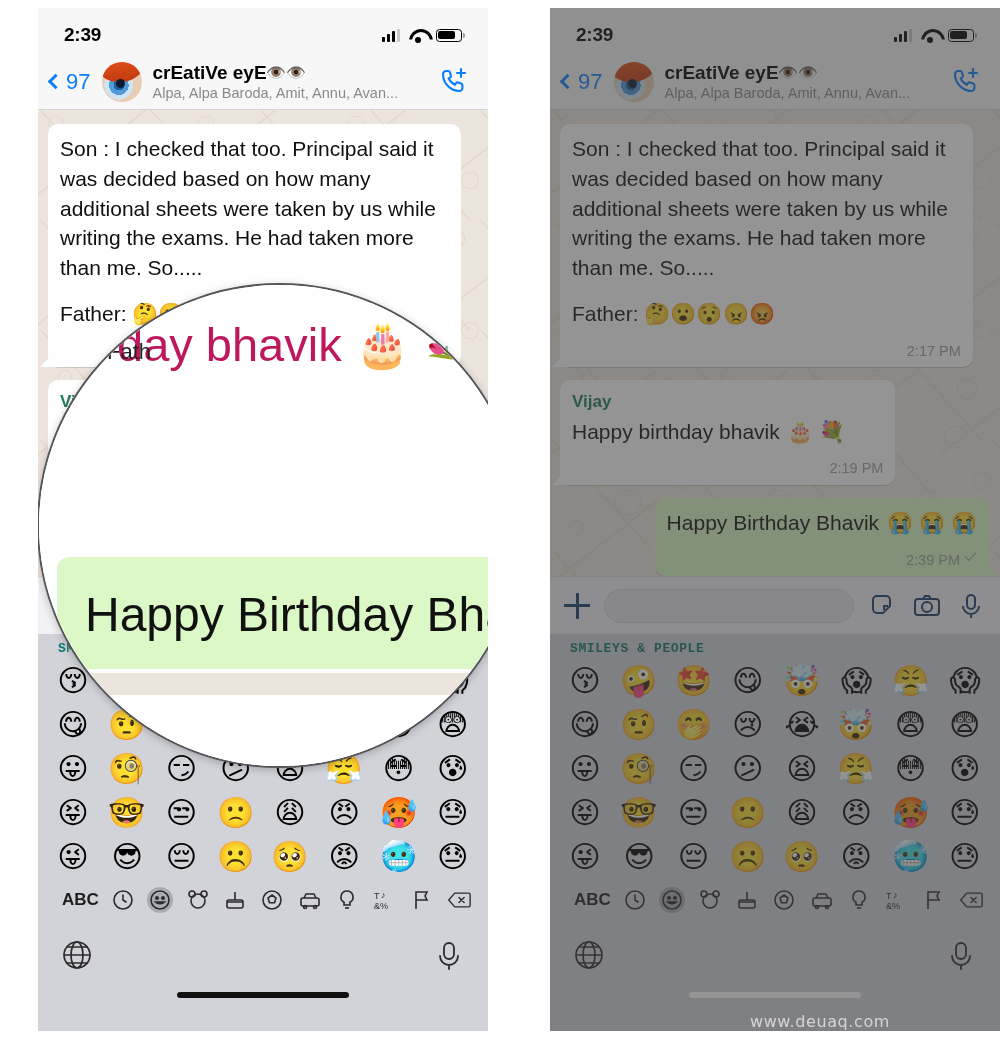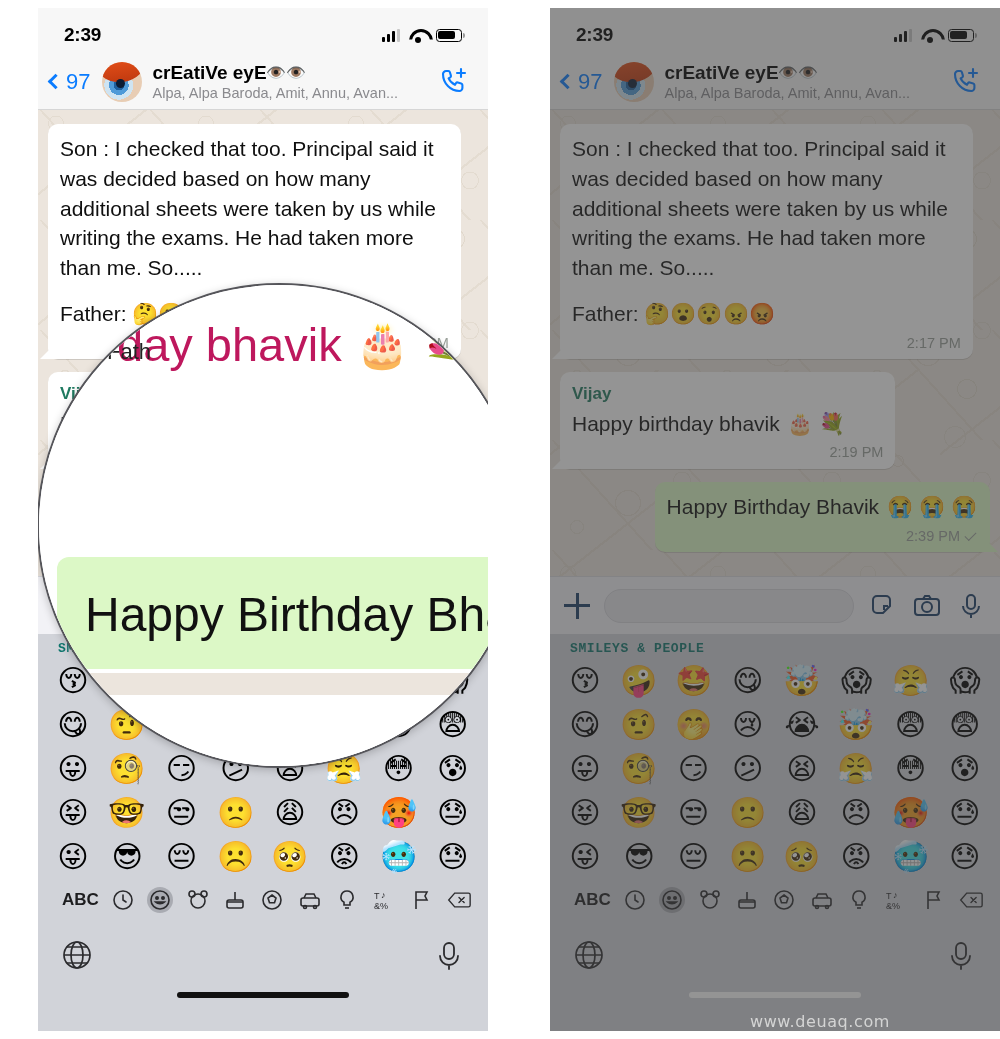--- a/index.html
+++ b/index.html
@@ -131,21 +131,21 @@
     content:""; position:absolute; left:-8px; bottom:0px; width:0;height:0;
     border:9px solid transparent; border-right-color:#ffffff; border-bottom-color:#ffffff;
   }
   .bubble.outgoing { background:#dcf8c6; margin-left:auto; }
   .bubble.outgoing::after{
     content:""; position:absolute; right:-8px; bottom:0px; width:0;height:0;
     border:9px solid transparent; border-left-color:#dcf8c6; border-bottom-color:#dcf8c6;
   }
   .sender-name { font-size:17px; font-weight:700; color:#1f7a60; margin-bottom:2px;}
   .meta-row { display:flex; align-items:center; justify-content:flex-end; gap:4px; margin-top:4px;}
-  .meta-time { font-size:14.5px; color:#9aa09a; }
+  .meta-time { font-size:14.5px; color:#9aa09a;margin-top:8px; }
   .tick { width:14px; height:9px; position:relative; }
   .tick::before{
     content:""; position:absolute; left:1px; top:0px; width:10px; height:5px;
     border-left:1.8px solid #9aa09a; border-bottom:1.8px solid #9aa09a;
     transform: rotate(-45deg);
   }
   .msg-emoji { font-size:21px; }
 
   
   .input-bar {

